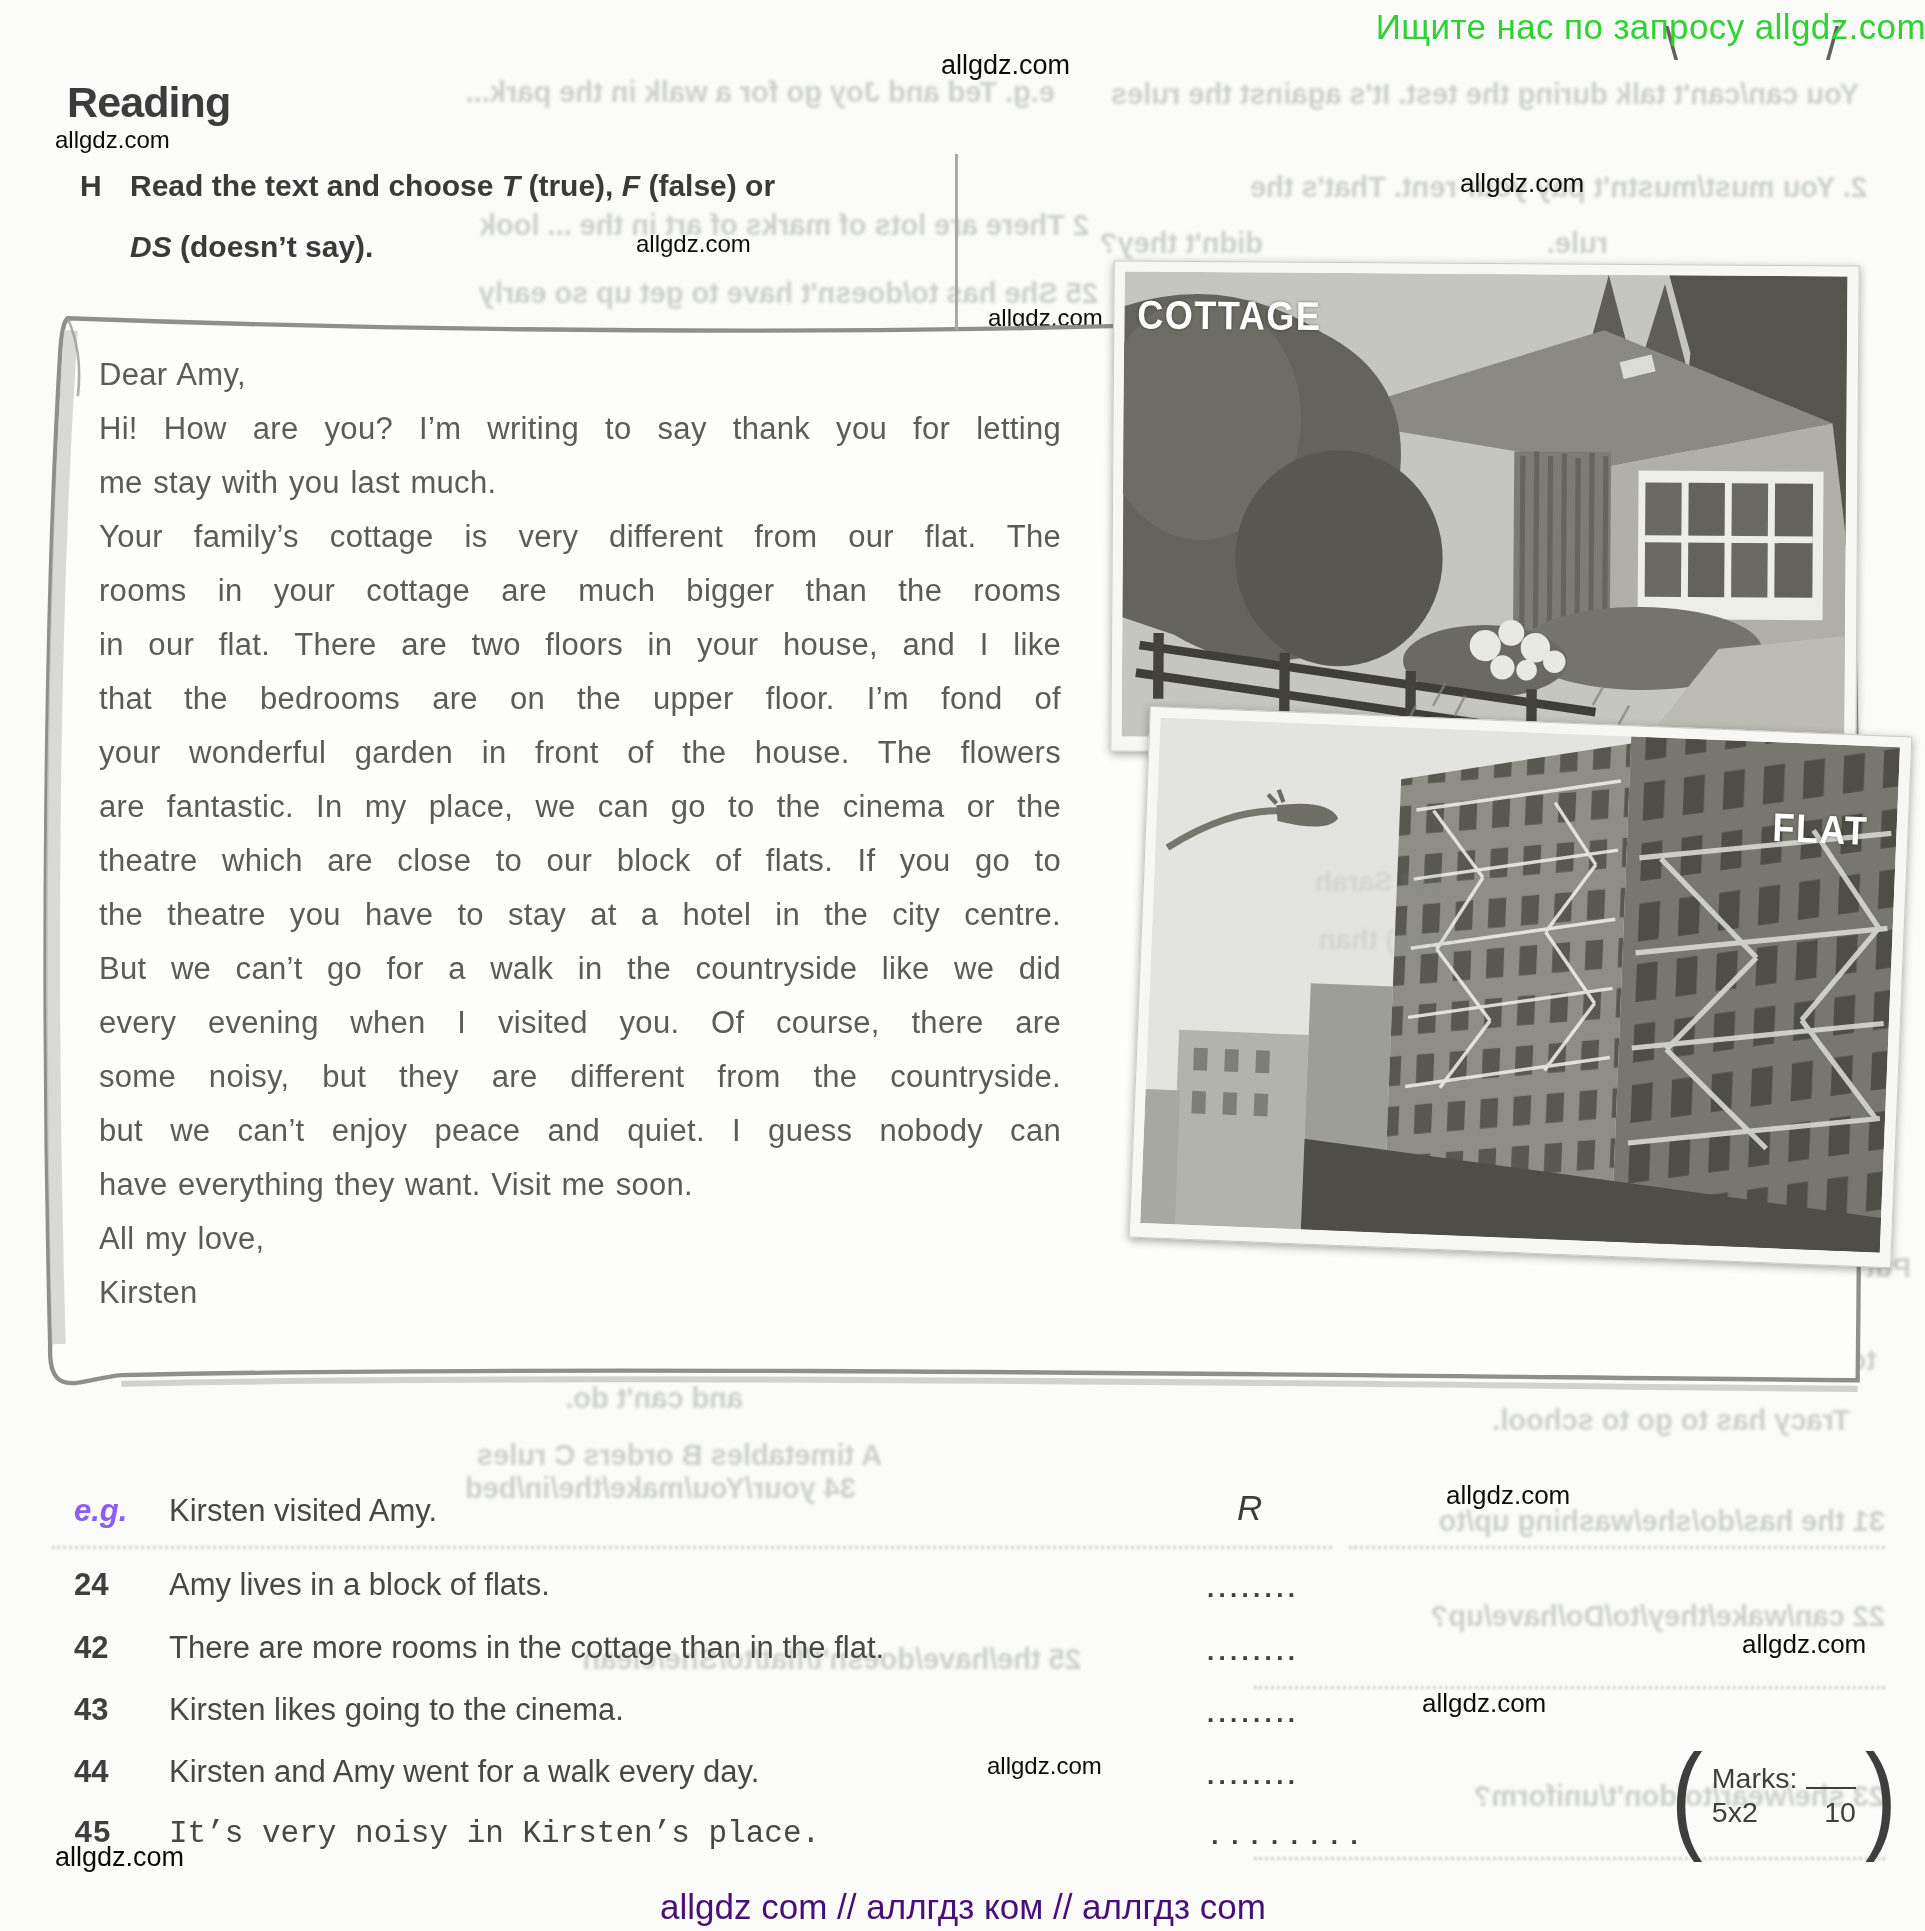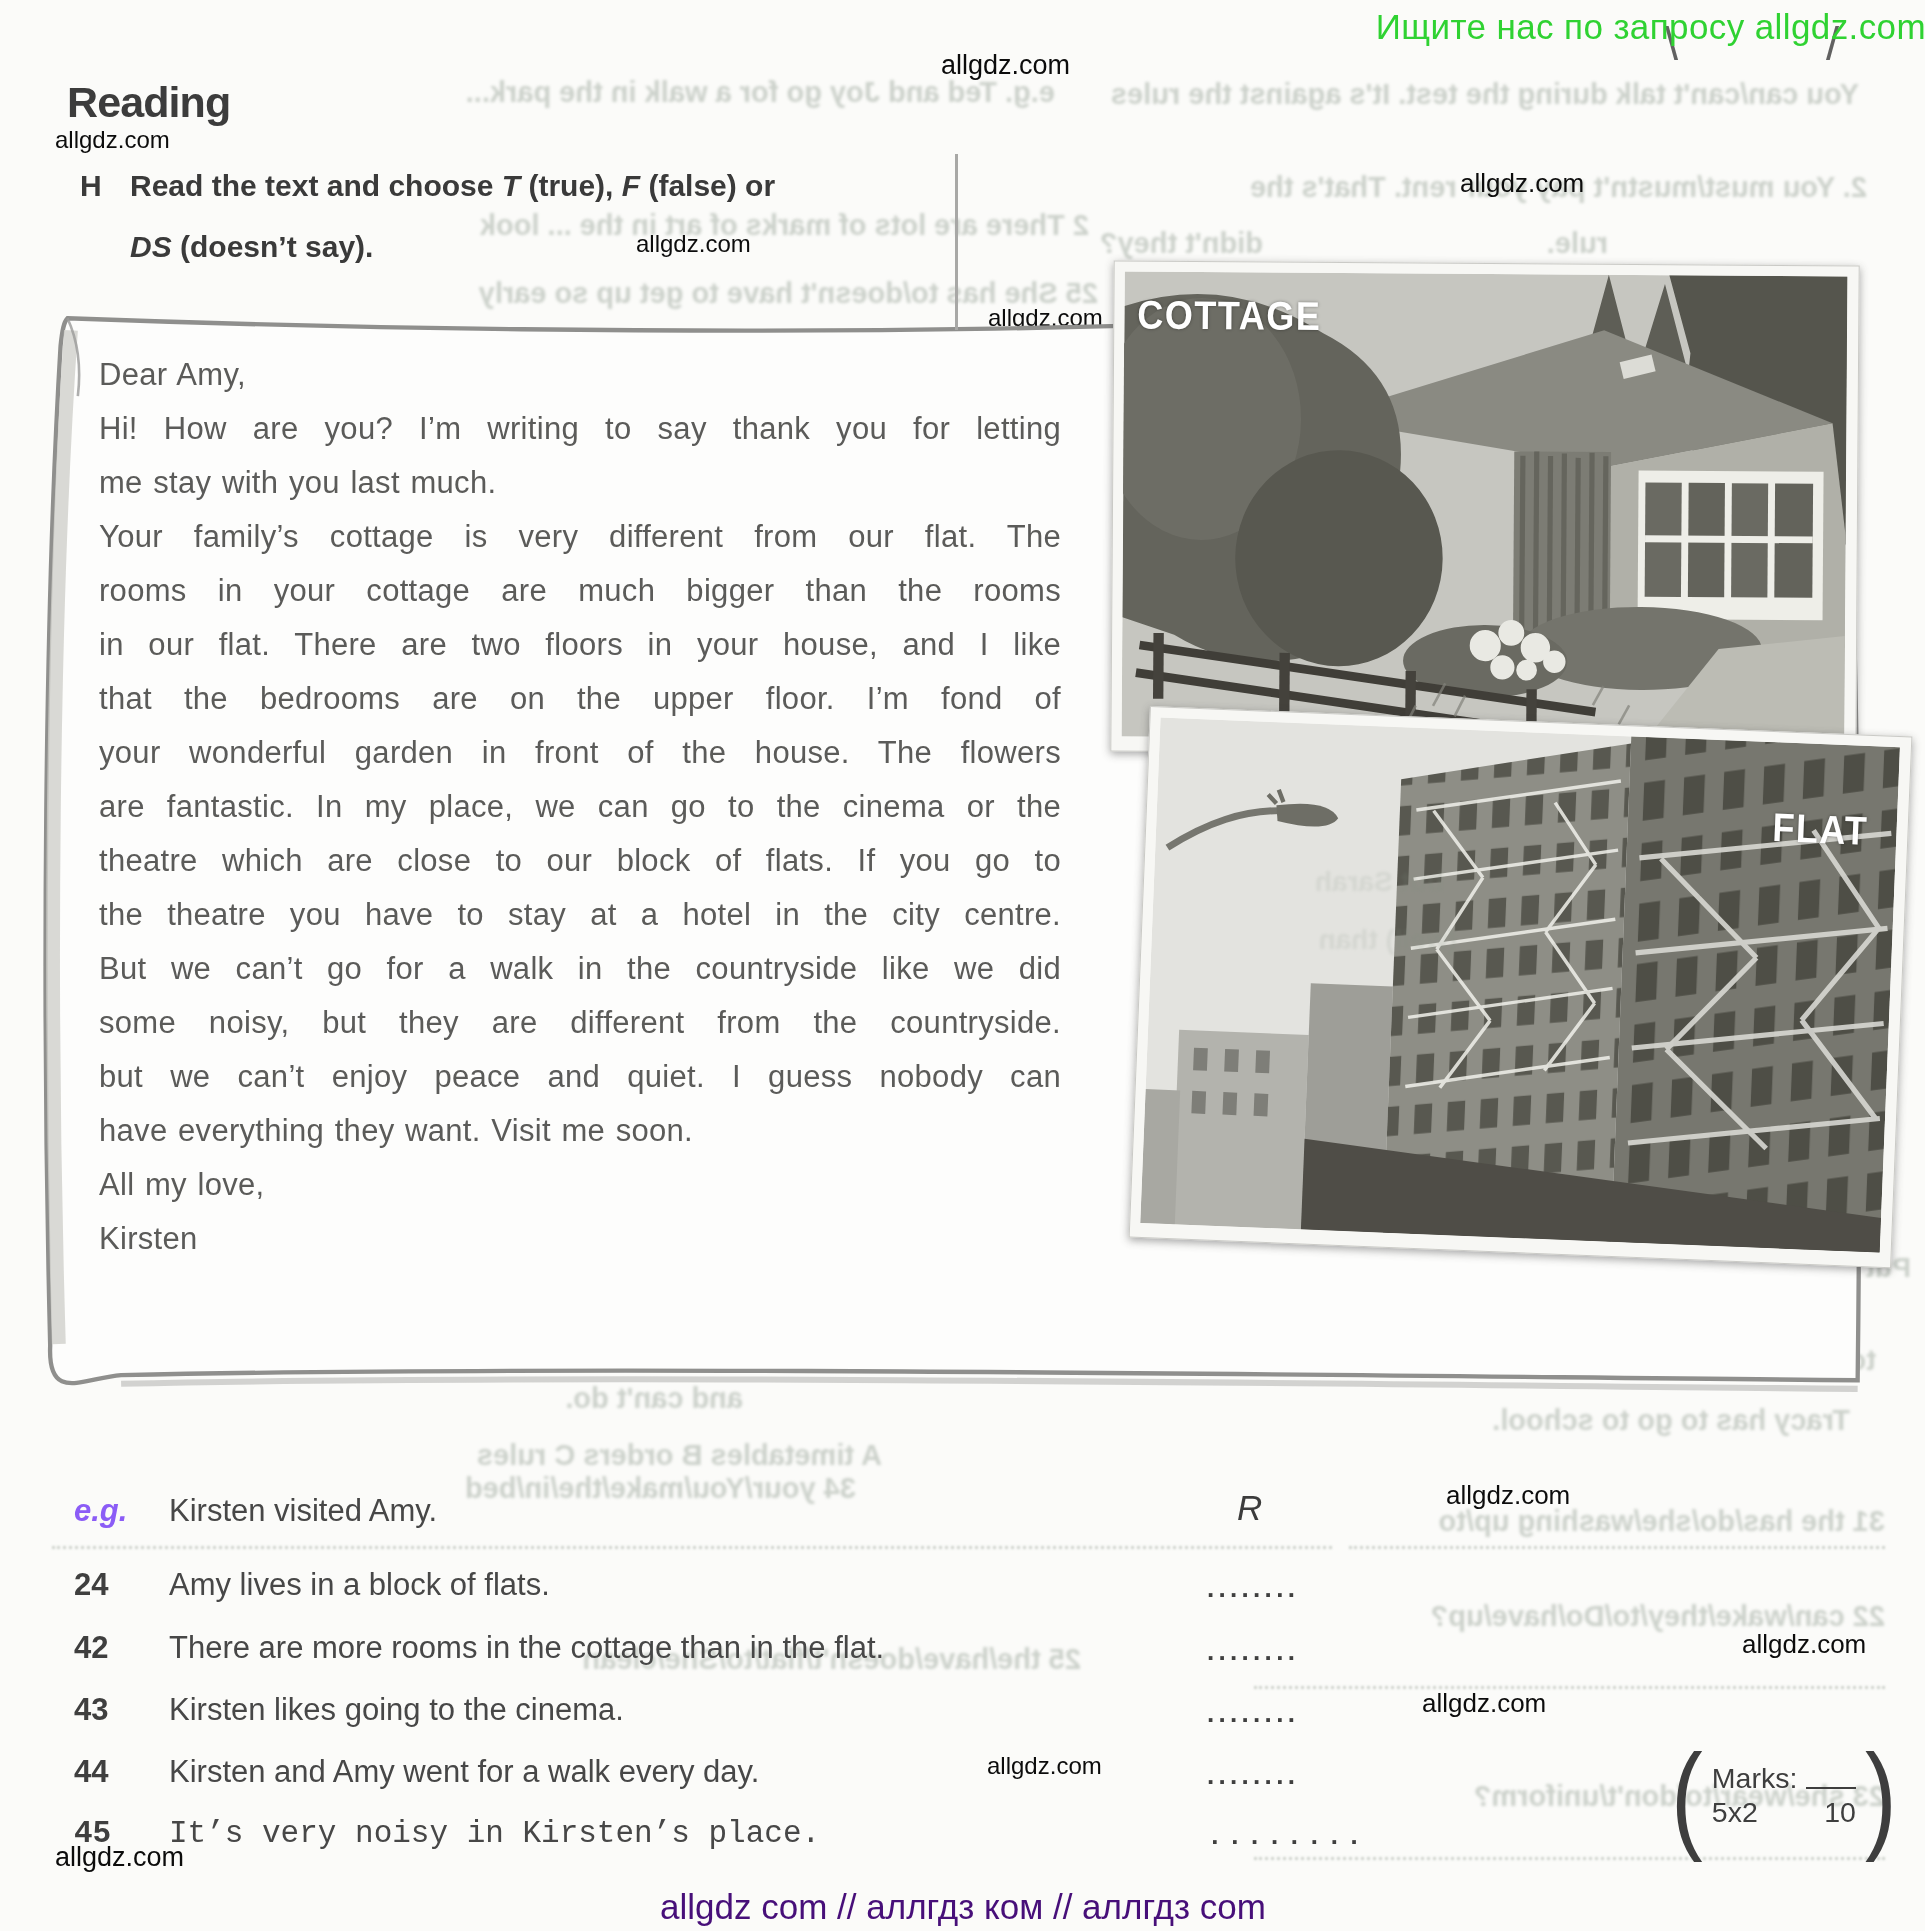--- a/index.html
+++ b/index.html
@@ -127,20 +127,21 @@
       <div class="letter-line no-j">me stay with you last much.</div>
       <div class="letter-line">Your family’s cottage is very different from our flat. The</div>
       <div class="letter-line">rooms in your cottage are much bigger than the rooms</div>
       <div class="letter-line">in our flat. There are two floors in your house, and I like</div>
       <div class="letter-line">that the bedrooms are on the upper floor. I’m fond of</div>
       <div class="letter-line">your wonderful garden in front of the house. The flowers</div>
       <div class="letter-line">are fantastic. In my place, we can go to the cinema or the</div>
       <div class="letter-line">theatre which are close to our block of flats. If you go to</div>
       <div class="letter-line">the theatre you have to stay at a hotel in the city centre.</div>
       <div class="letter-line">But we can’t go for a walk in the countryside like we did</div>
+      <div class="letter-line">every evening when I visited you. Of course, there are</div>
       <div class="letter-line">some noisy, but they are different from the countryside.</div>
       <div class="letter-line">but we can’t enjoy peace and quiet. I guess nobody can</div>
       <div class="letter-line no-j">have everything they want. Visit me soon.</div>
       <div class="letter-line no-j">All my love,</div>
       <div class="letter-line no-j">Kirsten</div>
     </div>
 
   <div class="photo z4" style="left:1112px;top:263px;transform:rotate(.4deg)">
     <svg width="723" height="465" viewBox="0 0 836 538">
       <rect width="836" height="538" fill="#c6c6c0"></rect>

